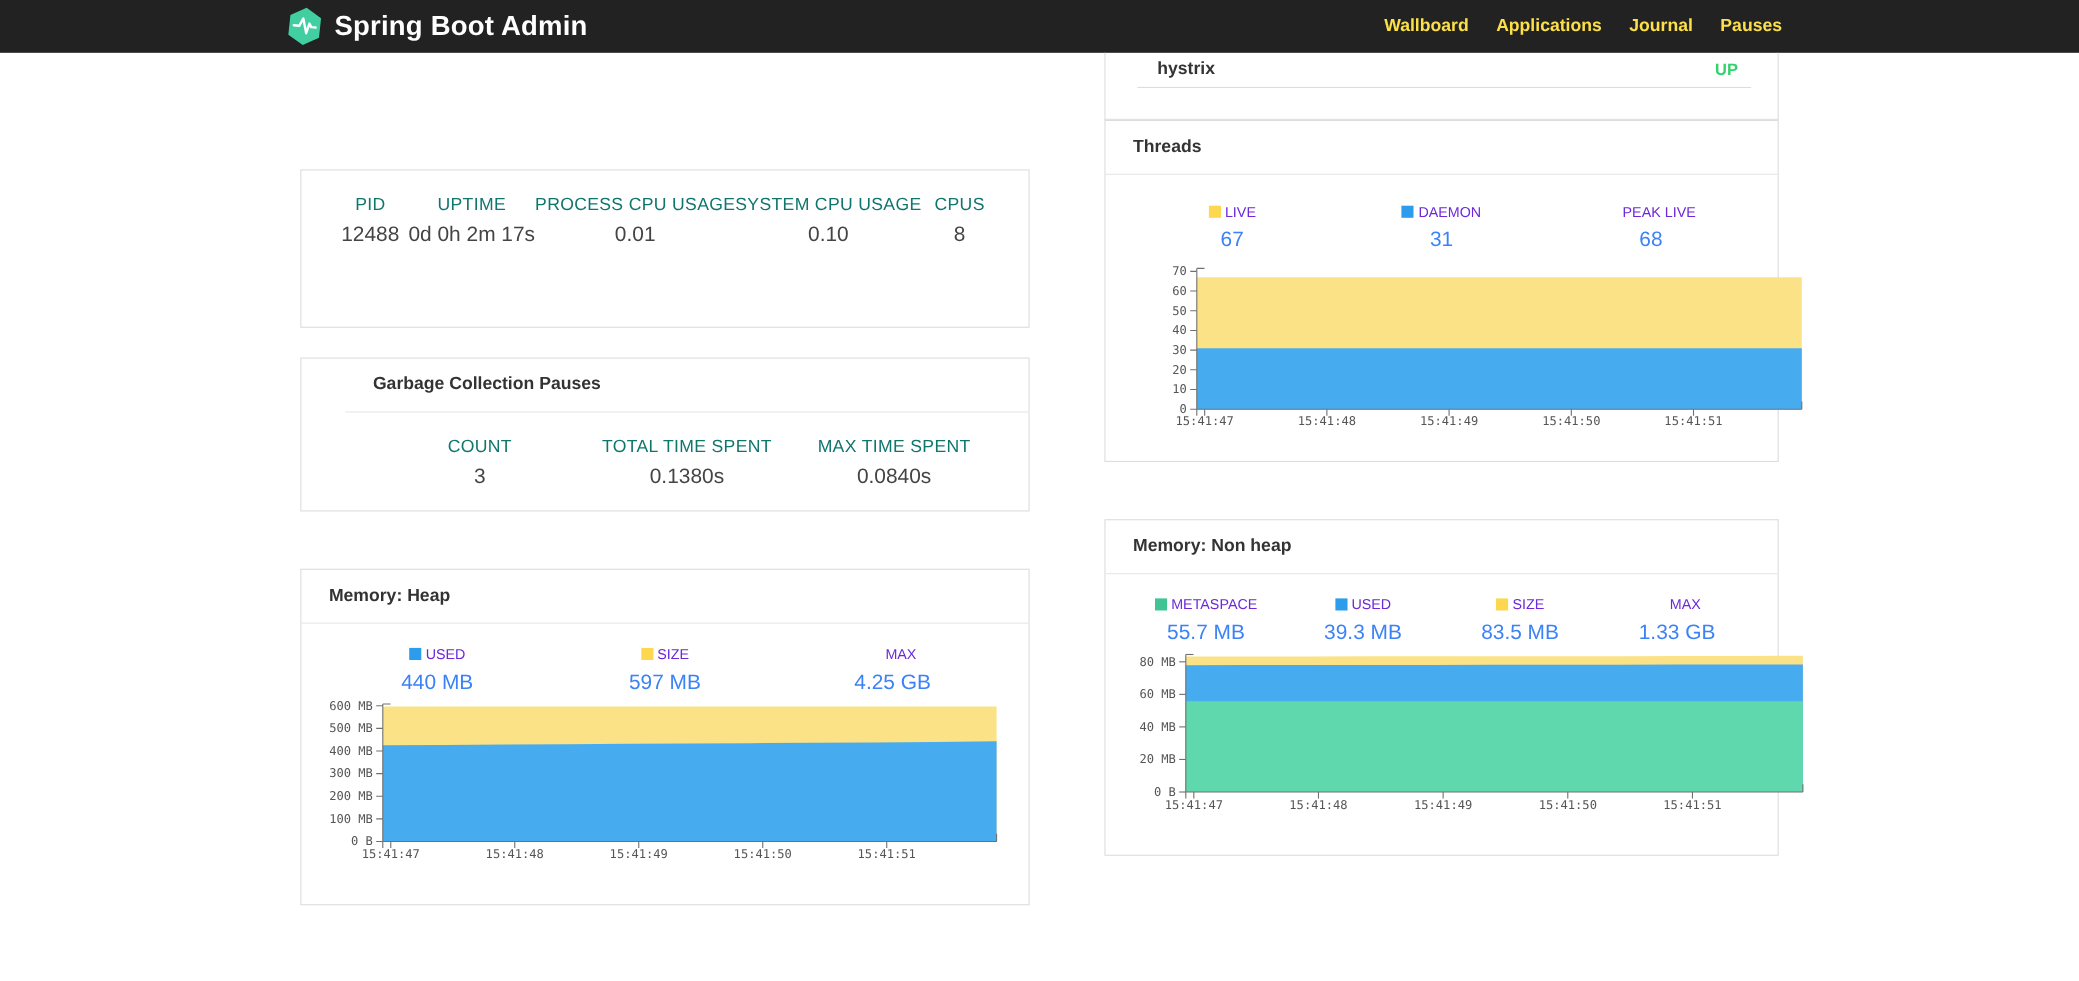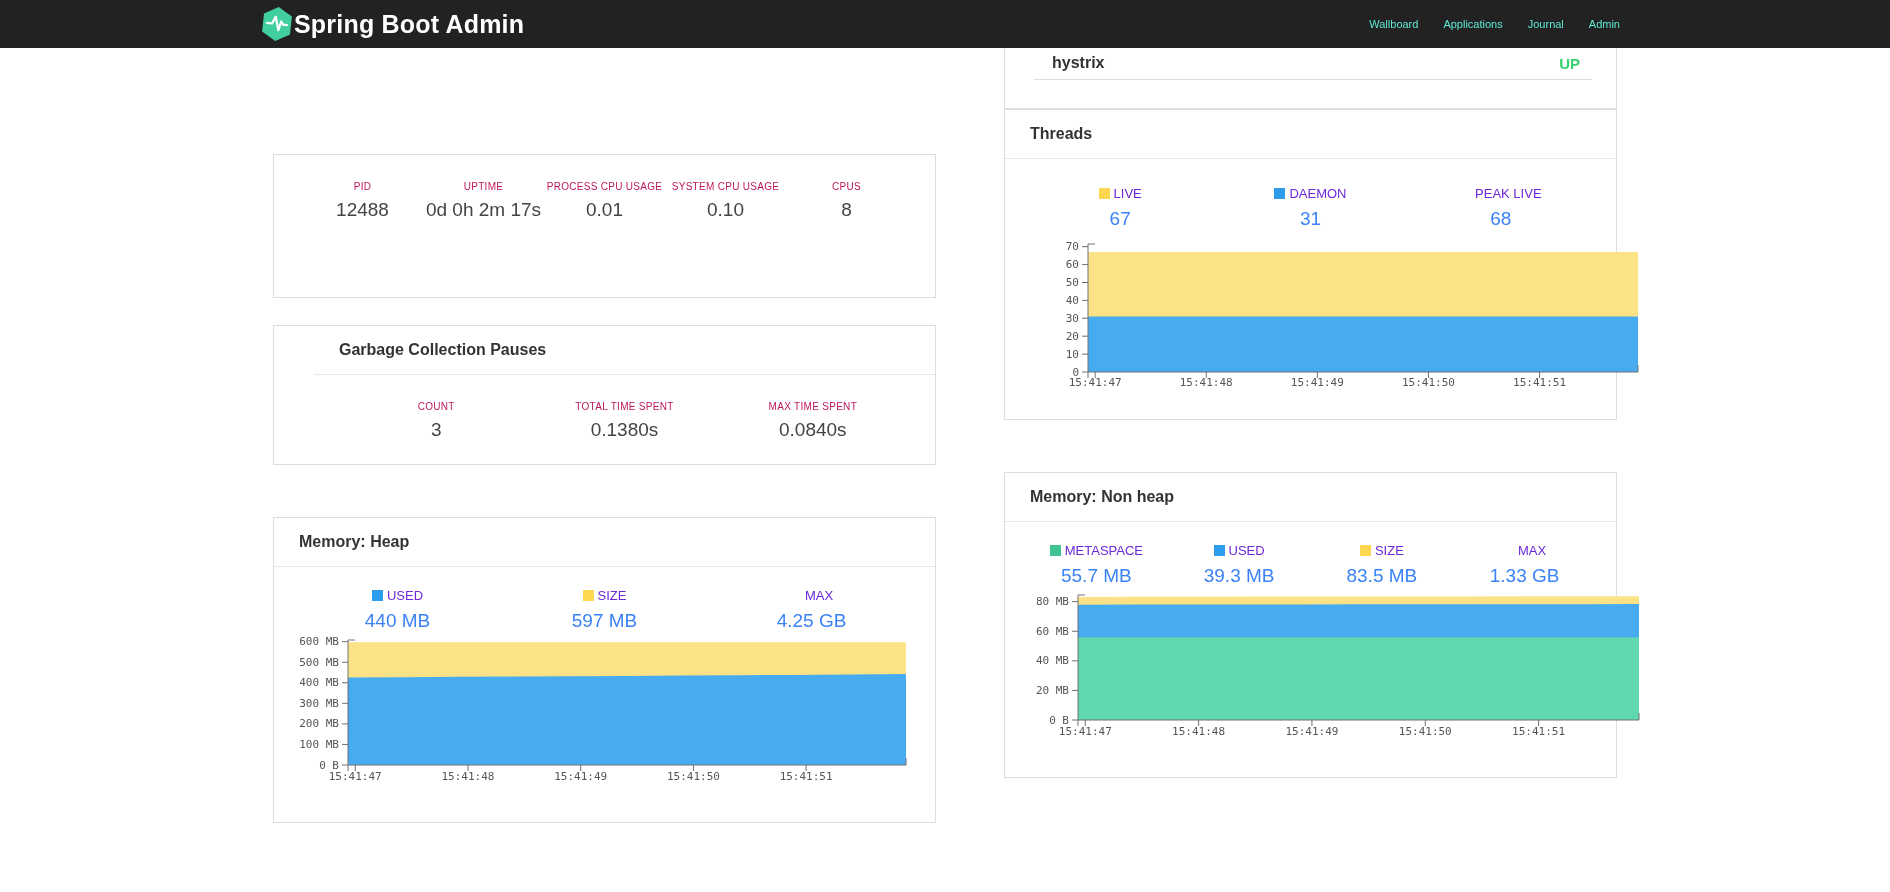--- a/index.html
+++ b/index.html
@@ -3,25 +3,25 @@
 <meta charset="utf-8">
 <style>
   * { box-sizing: border-box; margin: 0; padding: 0; }
   html, body { width: 1890px; height: 892px; background: #fff; overflow: hidden;
     font-family: "Liberation Sans", sans-serif; }
 
   
   .navbar { height: 48px; background: #222; width: 100%; }
   .nav-inner { width: 1370px; margin: 0 auto; height: 100%;
     display: flex; align-items: center; justify-content: space-between; }
-  .brand { display: flex; align-items: center; cursor: pointer; }
+  .brand { display: flex; align-items: center; gap: 10px; cursor: pointer; }
   .brand-title { color: #fff; font-size: 25px; font-weight: bold; letter-spacing: 0.2px; }
   .brand-logo { width: 34px; height: 36px; }
   .nav-links { display: flex; list-style: none; gap: 25px; padding-right: 10px; }
-  .nav-links li { color: #5eead4; font-size: 11px; cursor: pointer; }
+  .nav-links li { color: #fde047; font-size: 16px; cursor: pointer; font-weight: bold; }
 
   
   .container { width: 1344px; margin: 0 auto; display: flex; gap: 21px; }
   .col-left  { width: 663px; }
   .col-right { width: 660px; padding-left: 47px; }
   .col-left { padding-top: 106px; }
 
   
   .card { background: #fff; border: 1px solid #ddd; }
   .card-header { height: 49px; padding: 15px 25px 0 25px; border-bottom: 1px solid #e7e7e7; }
@@ -37,21 +37,21 @@
 
   .card.process { height: 144px; margin-bottom: 27px; }
   .card.gc      { height: 140px; margin-bottom: 52px; padding-left: 40px; }
   .card.threads { height: 311px; margin-bottom: 52px; }
   .card.mem     { height: 306px; }
 
   
   .stats-row { display: flex; align-items: center; padding: 0 28px; }
   .card.process .stats-row, .card.gc .stats-row { height: 92px; }
   .stat { flex: 1; text-align: center; }
-  .stat-label { font-size: 10px; color: #be185d; letter-spacing: 0.3px; margin-bottom: 7px;
+  .stat-label { font-size: 16px; color: #0f766e; letter-spacing: 0.3px; margin-bottom: 7px;
     white-space: nowrap; }
   .stat-value { font-size: 19px; color: #444; white-space: nowrap; }
 
   
   .legend-row { display: flex; padding: 0 20px; }
   .card.threads .legend-row { margin-top: 26px; }
   .card.mem .legend-row { margin-top: 20px; }
   .legend-item { flex: 1; text-align: center; }
   .legend-label { font-size: 13px; color: #6d28d9; display: inline-flex; align-items: center;
     gap: 4px; white-space: nowrap; }
@@ -74,21 +74,21 @@
           <polygon points="17,1 31,9 31,27 17,35 3,27 3,9" fill="#41CFA2"></polygon>
           <polyline points="7,18 12,18 15,11 19,24 21,15 23,18 27,18" fill="none" stroke="#ffffff" stroke-width="2.2" stroke-linecap="round" stroke-linejoin="round"></polyline>
         </g>
       </svg>
       <span class="brand-title">Spring Boot Admin</span>
     </div>
     <ul class="nav-links">
       <li>Wallboard</li>
       <li>Applications</li>
       <li>Journal</li>
-      <li>Admin</li>
+      <li>Pauses</li>
     </ul>
   </div>
 </nav>
 
 <main class="container">
 
   <div class="col-left">
 
     <section class="card process">
       <div class="stats-row">

